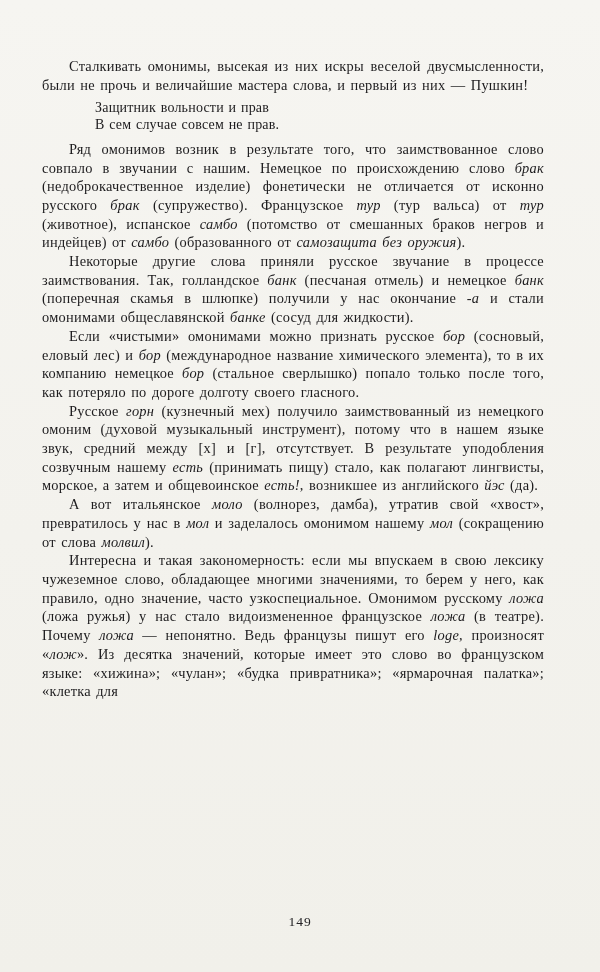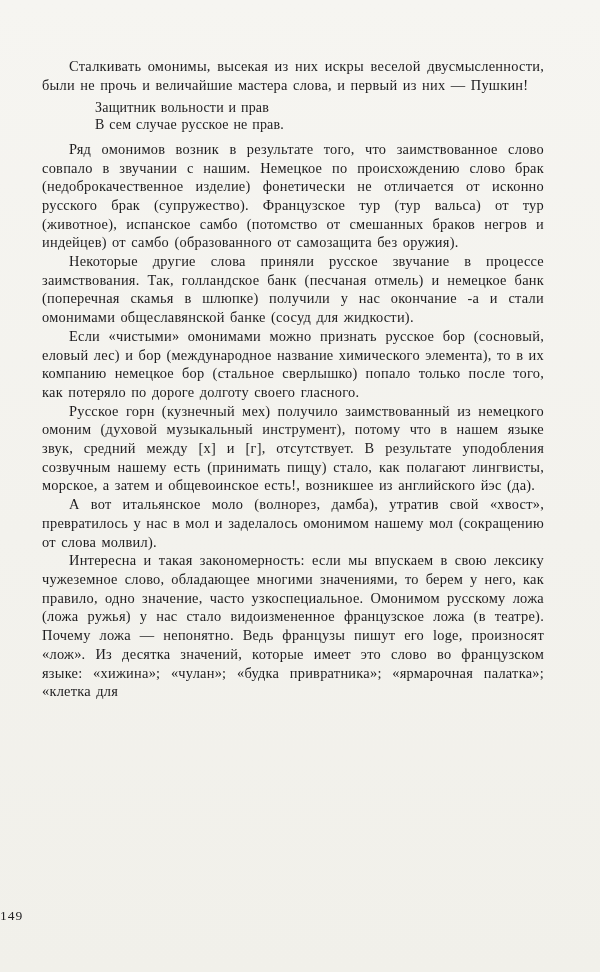--- a/index.html
+++ b/index.html
@@ -28,49 +28,50 @@
     font-size: 14.4px;
     line-height: 18.7px;
     letter-spacing: 0.25px;
     word-spacing: 1.5px;
   }
   .para {
     margin: 0;
     text-indent: 27px;
   }
   .para .plain { font-style: normal; }
-  .para .em { }
+  .para .em { font-style: italic; }
   .verse {
     margin: 6px 0 7px 53px;
     font-size: 14px;
     line-height: 16.2px;
     text-align: left;
     letter-spacing: 0.2px;
     word-spacing: 1px;
   }
   .verse-line { white-space: nowrap; }
   .page-number {
     position: absolute;
     left: 0;
     right: 0;
-    bottom: 48px;
+    bottom: 42px;
+    text-align: center;
     font-size: 13.5px;
     letter-spacing: 1px;
     color: #232225;
   }
 </style>
 </head>
 <body>
 
 <div class="page">
   <div class="text-column">
       <p class="para"><span class="plain">Сталкивать омонимы, высекая из них искры веселой двусмысленности, были не прочь и величайшие мастера слова, и первый из них — Пушкин!</span></p>
       <div class="verse">
         <div class="verse-line">Защитник вольности и прав</div>
-        <div class="verse-line">В сем случае русское не прав.</div>
+        <div class="verse-line">В сем случае совсем не прав.</div>
       </div>
       <p class="para"><span class="plain">Ряд омонимов возник в результате того, что заимствованное слово совпало в звучании с нашим. Немецкое по происхождению слово </span><span class="em">брак</span><span class="plain"> (недоброкачественное изделие) фонетически не отличается от исконно русского </span><span class="em">брак</span><span class="plain"> (супружество). Французское </span><span class="em">тур</span><span class="plain"> (тур вальса) от </span><span class="em">тур</span><span class="plain"> (животное), испанское </span><span class="em">самбо</span><span class="plain"> (потомство от смешанных браков негров и индейцев) от </span><span class="em">самбо</span><span class="plain"> (образованного от </span><span class="em">самозащита без оружия</span><span class="plain">).</span></p>
       <p class="para"><span class="plain">Некоторые другие слова приняли русское звучание в процессе заимствования. Так, голландское </span><span class="em">банк</span><span class="plain"> (песчаная отмель) и немецкое </span><span class="em">банк</span><span class="plain"> (поперечная скамья в шлюпке) получили у нас окончание </span><span class="em">-а</span><span class="plain"> и стали омонимами общеславянской </span><span class="em">банке</span><span class="plain"> (сосуд для жидкости).</span></p>
       <p class="para"><span class="plain">Если «чистыми» омонимами можно признать русское </span><span class="em">бор</span><span class="plain"> (сосновый, еловый лес) и </span><span class="em">бор</span><span class="plain"> (международное название химического элемента), то в их компанию немецкое </span><span class="em">бор</span><span class="plain"> (стальное сверлышко) попало только после того, как потеряло по дороге долготу своего гласного.</span></p>
       <p class="para"><span class="plain">Русское </span><span class="em">горн</span><span class="plain"> (кузнечный мех) получило заимствованный из немецкого омоним (духовой музыкальный инструмент), потому что в нашем языке звук, средний между [х] и [г], отсутствует. В результате уподобления созвучным нашему </span><span class="em">есть</span><span class="plain"> (принимать пищу) стало, как полагают лингвисты, морское, а затем и общевоинское </span><span class="em">есть!</span><span class="plain">, возникшее из английского </span><span class="em">йэс</span><span class="plain"> (да).</span></p>
       <p class="para"><span class="plain">А вот итальянское </span><span class="em">моло</span><span class="plain"> (волнорез, дамба), утратив свой «хвост», превратилось у нас в </span><span class="em">мол</span><span class="plain"> и заделалось омонимом нашему </span><span class="em">мол</span><span class="plain"> (сокращению от слова </span><span class="em">молвил</span><span class="plain">).</span></p>
       <p class="para"><span class="plain">Интересна и такая закономерность: если мы впускаем в свою лексику чужеземное слово, обладающее многими значениями, то берем у него, как правило, одно значение, часто узкоспециальное. Омонимом русскому </span><span class="em">ложа</span><span class="plain"> (ложа ружья) у нас стало видоизмененное французское </span><span class="em">ложа</span><span class="plain"> (в театре). Почему </span><span class="em">ложа</span><span class="plain"> — непонятно. Ведь французы пишут его </span><span class="em">loge</span><span class="plain">, произносят «</span><span class="em">лож</span><span class="plain">». Из десятка значений, которые имеет это слово во французском языке: «хижина»; «чулан»; «будка привратника»; «ярмарочная палатка»; «клетка для</span></p>
     </div>
   <div class="page-number">149</div>
 </div>

